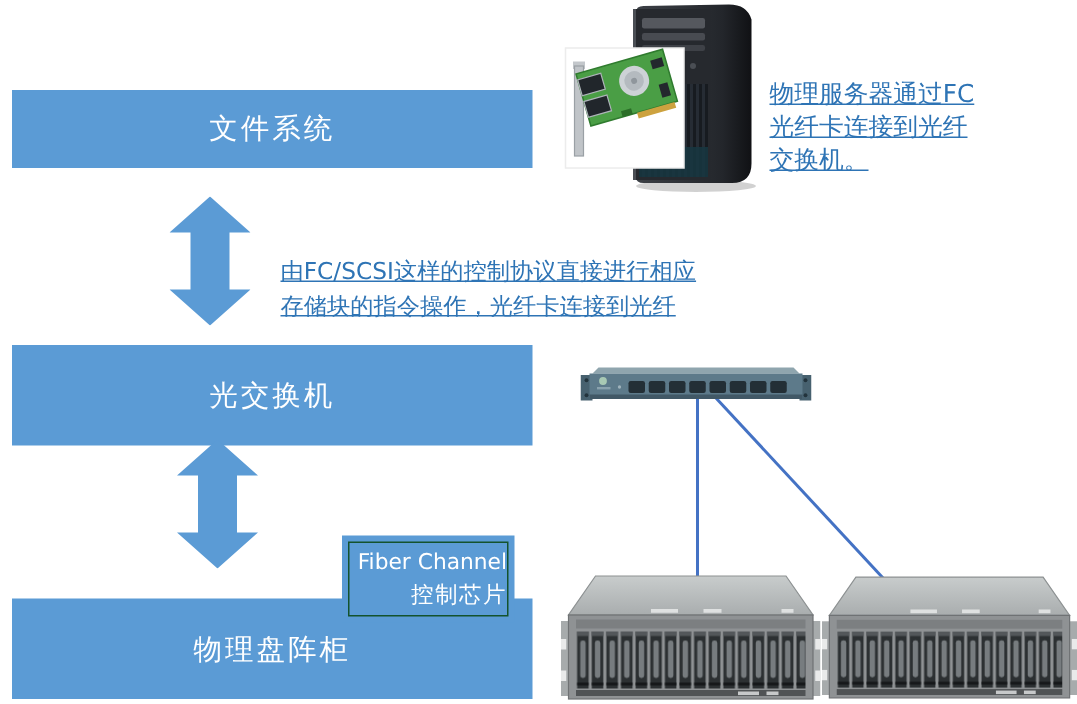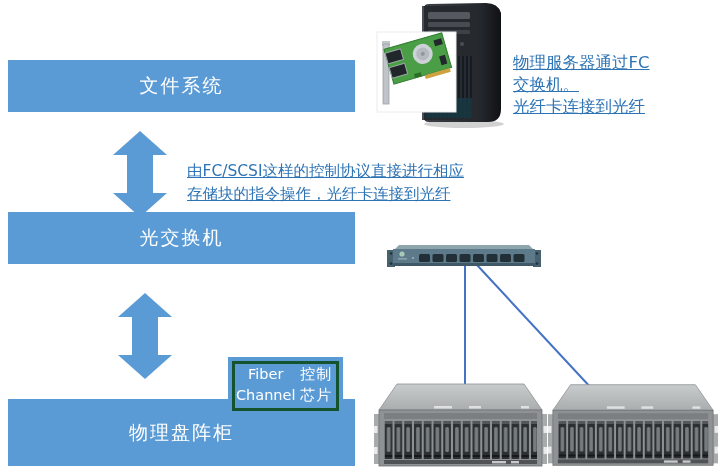--- a/index.html
+++ b/index.html
@@ -6,36 +6,36 @@
   .canvas{
     position:relative;width:718px;height:469px;background:#fff;overflow:hidden;
     font-family:"DejaVu Sans","Liberation Sans",sans-serif;
   }
   .bar{
     position:absolute;left:8px;width:347px;background:var(--accent);
     color:#fff;display:flex;align-items:center;justify-content:center;
     font-size:19px;letter-spacing:2px;
   }
   .bar1{top:60px;height:52px;}
-  .bar2{top:212px;height:52px;}
+  .bar2{top:230px;height:67px;}
   .bar3{top:399px;height:67px;}
   .arrow{position:absolute;width:54px;height:86px;}
   .arrow1{left:113px;top:131px;}
   .arrow2{left:118px;top:293px;}
   .note{position:absolute;color:var(--note_text);text-decoration:underline;}
   .note span{display:block;}
-  .protocol-note{left:187px;top:160px;font-size:15.5px;line-height:23px;white-space:nowrap;}
+  .protocol-note{left:187px;top:170px;font-size:15.5px;line-height:23px;white-space:nowrap;}
   .server-note{left:513px;top:52px;font-size:16.5px;line-height:22px;white-space:nowrap;}
   .fc-chip{
     position:absolute;left:228px;top:357px;width:115px;height:58px;
     background:var(--accent);box-sizing:border-box;padding:4px;
   }
   .fc-chip-inner{
-    border:3px solid #14532d;width:100%;height:100%;box-sizing:border-box;
-    display:flex;flex-direction:row;align-items:flex-start;justify-content:center;
+    border:1px solid #14532d;width:100%;height:100%;box-sizing:border-box;
+    display:flex;flex-direction:column;align-items:flex-end;justify-content:center;
     color:#fff;text-align:center;
   }
   .fc-chip-inner span{display:block;line-height:21px;}
   .fc-line1{font-size:14.5px;}
   .fc-line2{font-size:15px;letter-spacing:1px;}
   .gfx{position:absolute;}
   svg{display:block;}
 </style>
 </head>
 <body>
@@ -64,22 +64,22 @@
     <path d="M27 0 L54 24 L40 24 L40 62 L54 62 L27 86 L0 62 L14 62 L14 24 L0 24 Z" style="fill:var(--accent)"></path>
   </svg>
 
   <div class="note protocol-note">
     <span>由FC/SCSI这样的控制协议直接进行相应</span>
     <span>存储块的指令操作，光纤卡连接到光纤</span>
   </div>
 
   <div class="note server-note">
     <span>物理服务器通过FC</span>
+    <span>光纤卡连接到光纤</span>
     <span>交换机。</span>
-    <span>光纤卡连接到光纤</span>
   </div>
 
   <svg width="0" height="0" style="position:absolute">
     <defs>
       <pattern id="slots" width="9.75" height="40" patternUnits="userSpaceOnUse">
         <rect x="1" y="0" width="7.7" height="38" fill="#2c3032"></rect>
         <rect x="1" y="0" width="7.7" height="3" fill="#53575a"></rect>
         <rect x="3.1" y="6" width="3.6" height="25" rx="1.6" fill="#777c7f"></rect>
         <rect x="1" y="34" width="7.7" height="2" fill="#16181a"></rect>
       </pattern>

